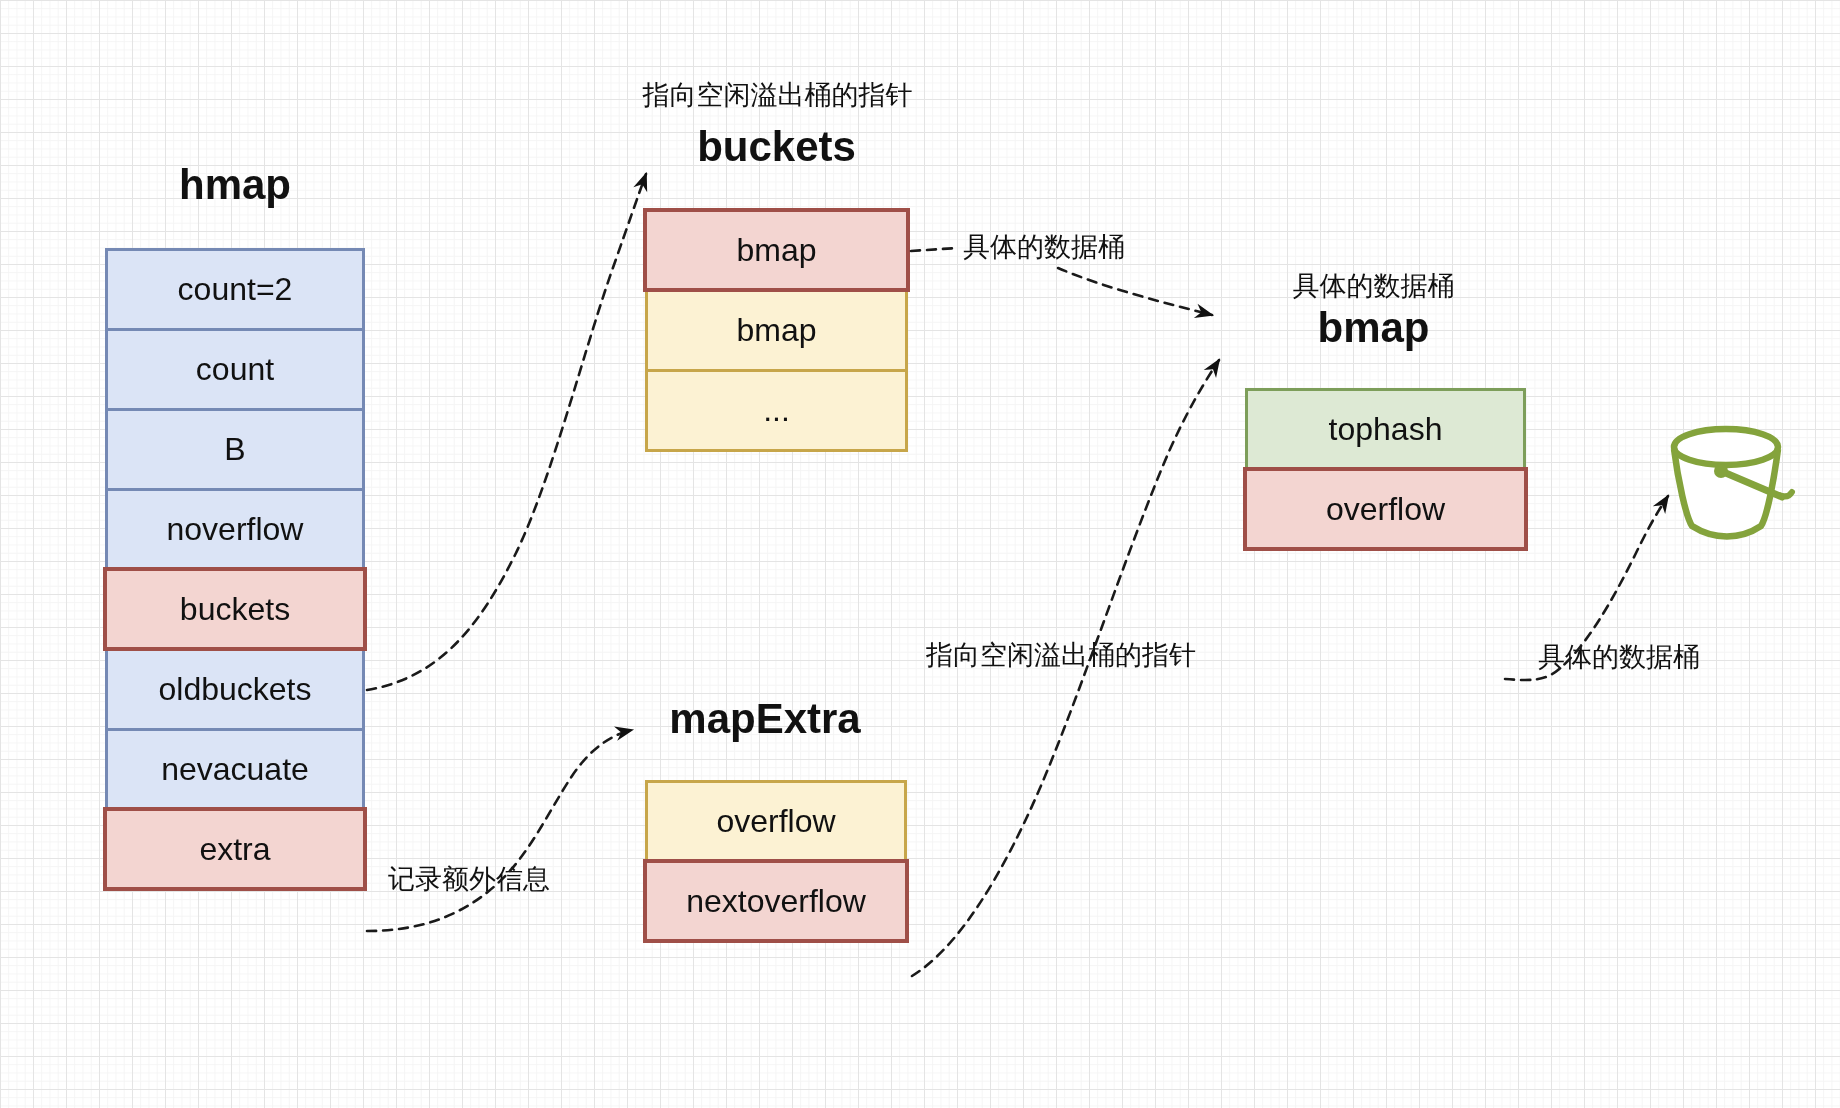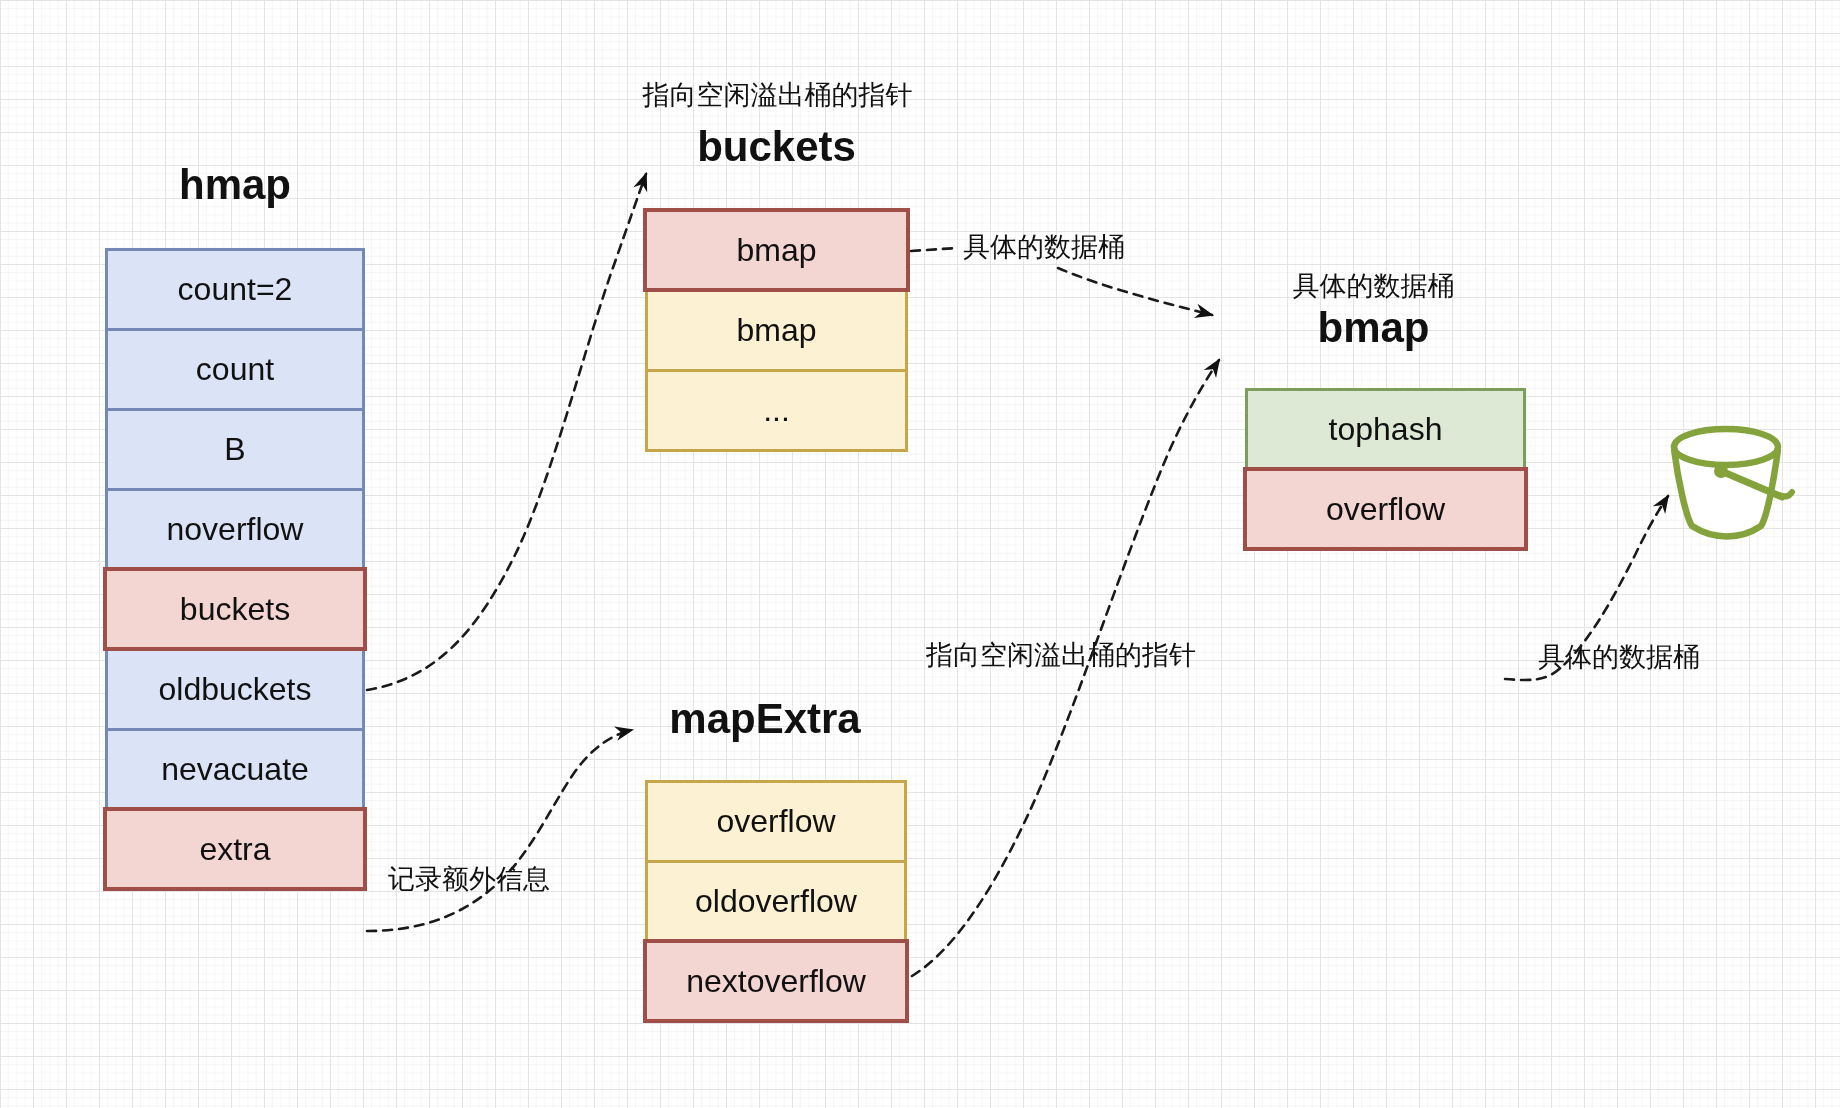--- a/index.html
+++ b/index.html
@@ -83,21 +83,20 @@
 <div class="abs caption bmap-caption">具体的数据桶</div>
 <div class="abs struct-title bmap-title">bmap</div>
 <div class="struct-table bmap-table">
     <div class="cell green">tophash</div>
     <div class="cell red">overflow</div>
   </div>
 
 <div class="abs struct-title mapextra-title">mapExtra</div>
 <div class="struct-table mapextra-table">
     <div class="cell yellow">overflow</div>
-    <div class="cell yellow">oldoverflow</div>
     <div class="cell red">nextoverflow</div>
   </div>
 
 <div class="floating-label label-bmap-ptr">具体的数据桶</div>
 <div class="floating-label label-free-ovf">指向空闲溢出桶的指针</div>
 <div class="floating-label label-ovf">具体的数据桶</div>
 <div class="floating-label label-extra">记录额外信息</div>
 
 <svg id="bucket-svg" width="128" height="132" viewBox="0 0 128 132">
   <path class="bucket-stroke" stroke-width="6.5" stroke-linejoin="round" d="M 6 25 C 10 56 18 93 24 102 C 46 116 72 116 93 102 C 99 93 106 56 110 25"></path>

